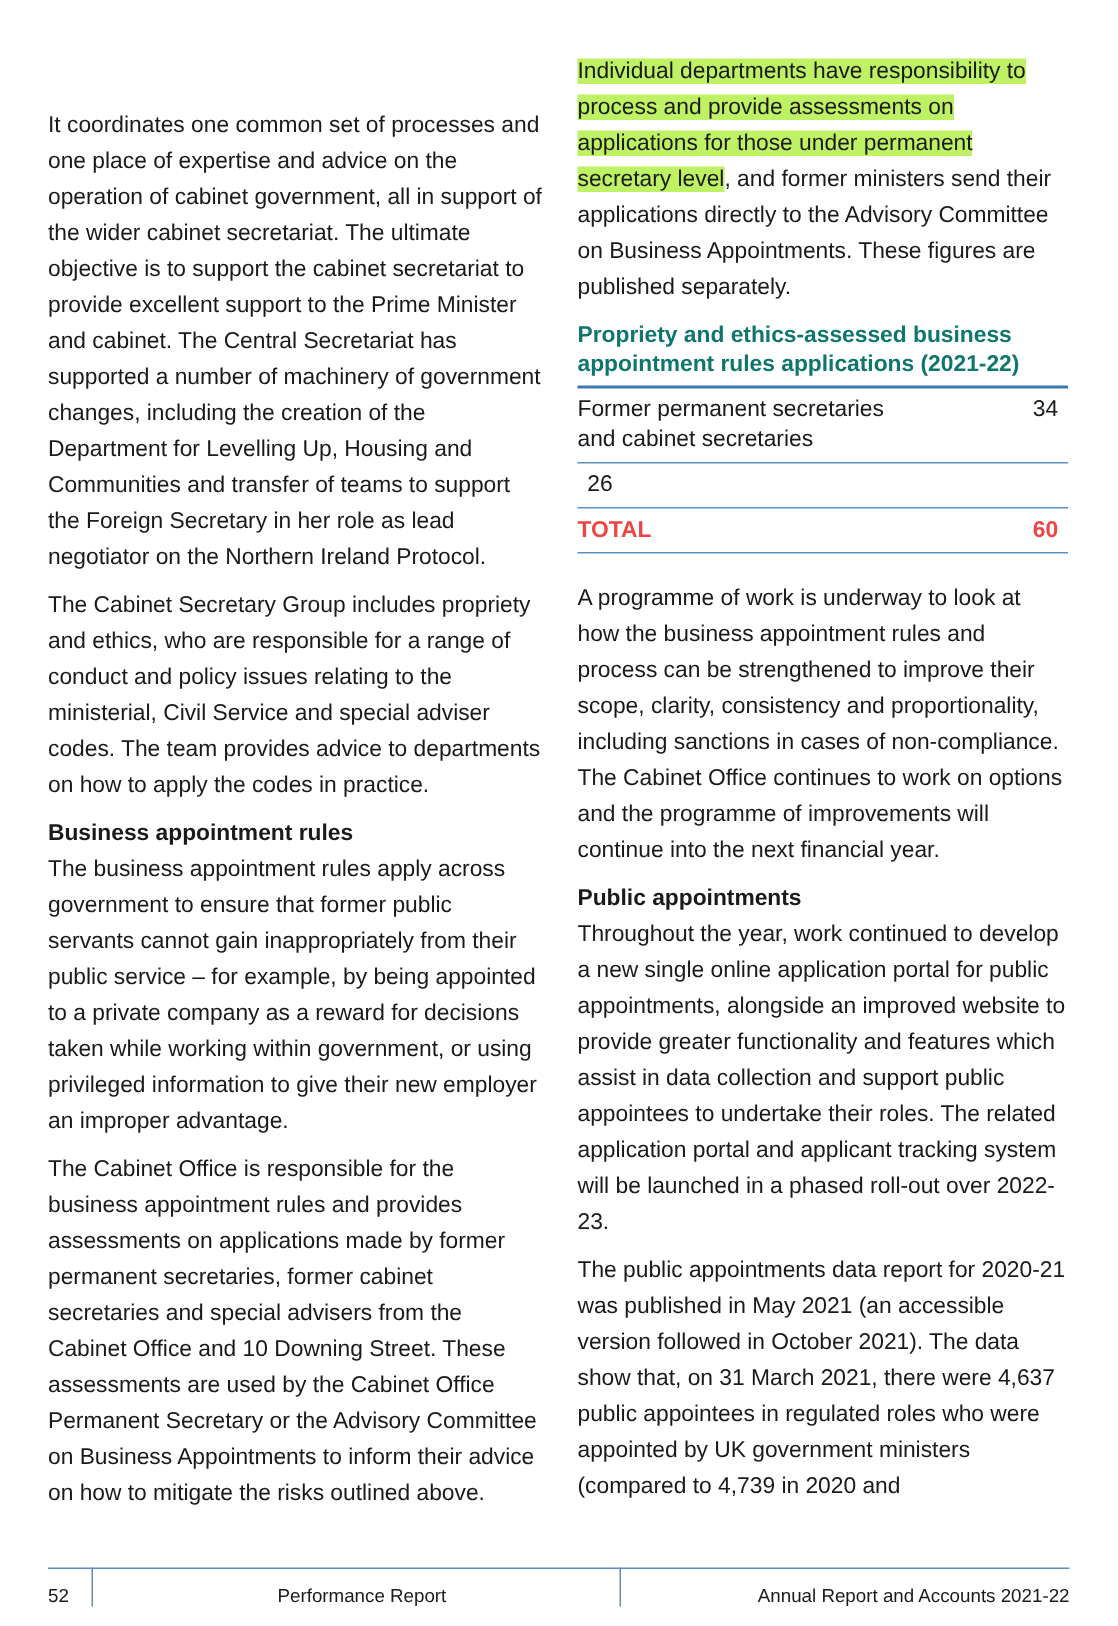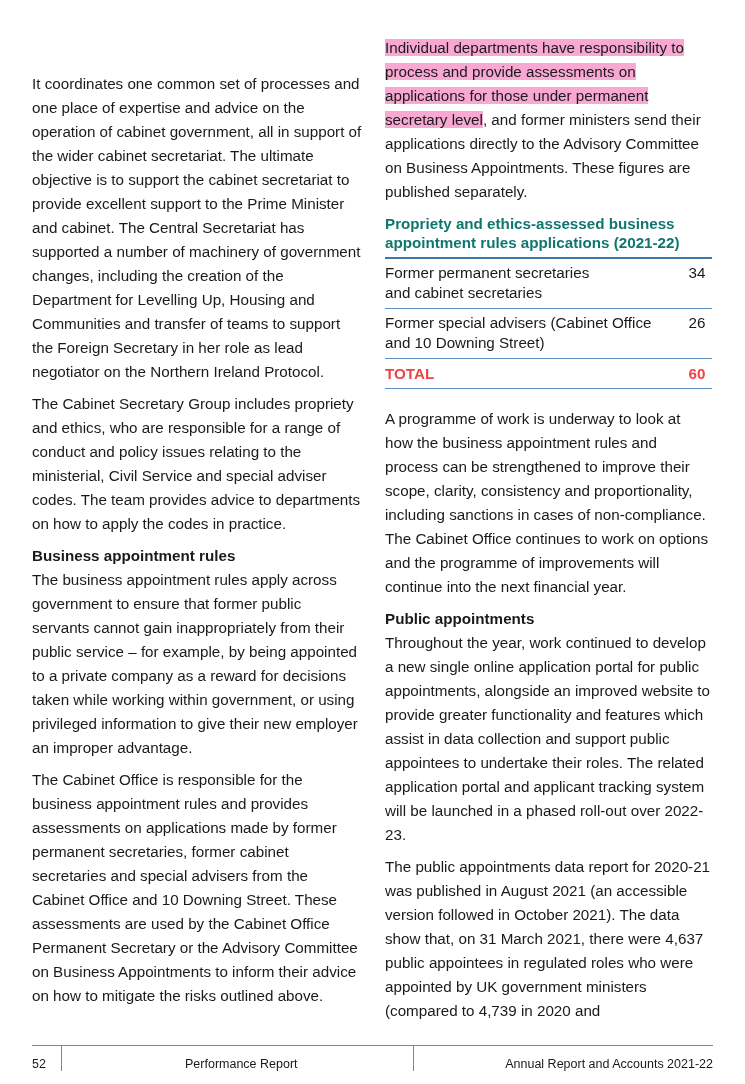--- a/index.html
+++ b/index.html
@@ -3,21 +3,21 @@
 <meta charset="utf-8">
 <style>
   html, body { margin:0; padding:0; background:#ffffff; }
   body { width:745px; height:1084px; position:relative; overflow:hidden;
          font-family:"Liberation Sans", sans-serif; color:#1a1a1a; }
   .col { position:absolute; top:36px; font-size:15.2px; line-height:24px; }
   .col-left { left:32px; width:330px;margin-top:36px; }
   .col-right { left:385px; width:327px; }
   p { margin:0 0 8px 0; }
   .heading { font-weight:bold; margin:0; }
-  .hl-last { background:#f9a8d4; }
+  .hl-last { background:#bef264; }
   .tbl-title { color:#0f766e; font-weight:bold; font-size:15.2px; line-height:19px; margin:10px 0 0 0; padding-bottom:5px; border-bottom:2px solid #3a78ad; }
   .tbl-row { display:flex; justify-content:space-between; border-bottom:1.5px solid #5a8fbf; padding:4px 0 5px 0; line-height:20px; }
   .tbl-row .val { text-align:center; min-width:30px; }
   .tbl-total { color:#ef4444; font-weight:bold; padding:5px 0 4px 0; }
   .tbl { margin-bottom:18px; }
   .footer-line { position:absolute; left:32px; right:32px; top:1045px; border-top:1.5px solid #5a8fbf; }
   .footer-div { position:absolute; top:1045px; height:26px; border-left:1.5px solid #5a8fbf; }
   .footer-text { position:absolute; top:1056px; font-size:12.5px; line-height:16px; color:#1a1a1a; }
 </style>
 </head>
@@ -36,33 +36,32 @@
     <span class="hl-last">Individual departments have responsibility to process and provide assessments on applications for those under permanent secretary level</span><span>, and former ministers send their applications directly to the Advisory Committee on Business Appointments. These figures are published separately.</span>
   </p>
 
   <div class="tbl">
     <div class="tbl-title">Propriety and ethics-assessed business appointment rules applications (2021-22)</div>
     <div class="tbl-row">
       <span style="max-width:220px;">Former permanent secretaries and cabinet secretaries</span>
       <span class="val">34</span>
     </div>
     <div class="tbl-row">
-      <span style="max-width:280px;">Former special advisers (Cabinet Office and 10 Downing Street)</span>
       <span class="val">26</span>
     </div>
     <div class="tbl-row tbl-total">
       <span>TOTAL</span>
       <span class="val">60</span>
     </div>
   </div>
 
   <p>A programme of work is underway to look at how the business appointment rules and process can be strengthened to improve their scope, clarity, consistency and proportionality, including sanctions in cases of non-compliance. The Cabinet Office continues to work on options and the programme of improvements will continue into the next financial year.</p>
   <div class="heading">Public appointments</div>
   <p>Throughout the year, work continued to develop a new single online application portal for public appointments, alongside an improved website to provide greater functionality and features which assist in data collection and support public appointees to undertake their roles. The related application portal and applicant tracking system will be launched in a phased roll-out over 2022-23.</p>
-  <p>The public appointments data report for 2020-21 was published in August 2021 (an accessible version followed in October 2021). The data show that, on 31 March 2021, there were 4,637 public appointees in regulated roles who were appointed by UK government ministers (compared to 4,739 in 2020 and</p>
+  <p>The public appointments data report for 2020-21 was published in May 2021 (an accessible version followed in October 2021). The data show that, on 31 March 2021, there were 4,637 public appointees in regulated roles who were appointed by UK government ministers (compared to 4,739 in 2020 and</p>
 </div>
 
 <div class="footer-line"></div>
 <div class="footer-div" style="left:61px;"></div>
 <div class="footer-div" style="left:413px;"></div>
 <div class="footer-text" style="left:32px;">52</div>
 <div class="footer-text" style="left:185px;">Performance Report</div>
 <div class="footer-text" style="right:32px;text-align:center;">Annual Report and Accounts 2021-22</div>
 
 </body></html>

